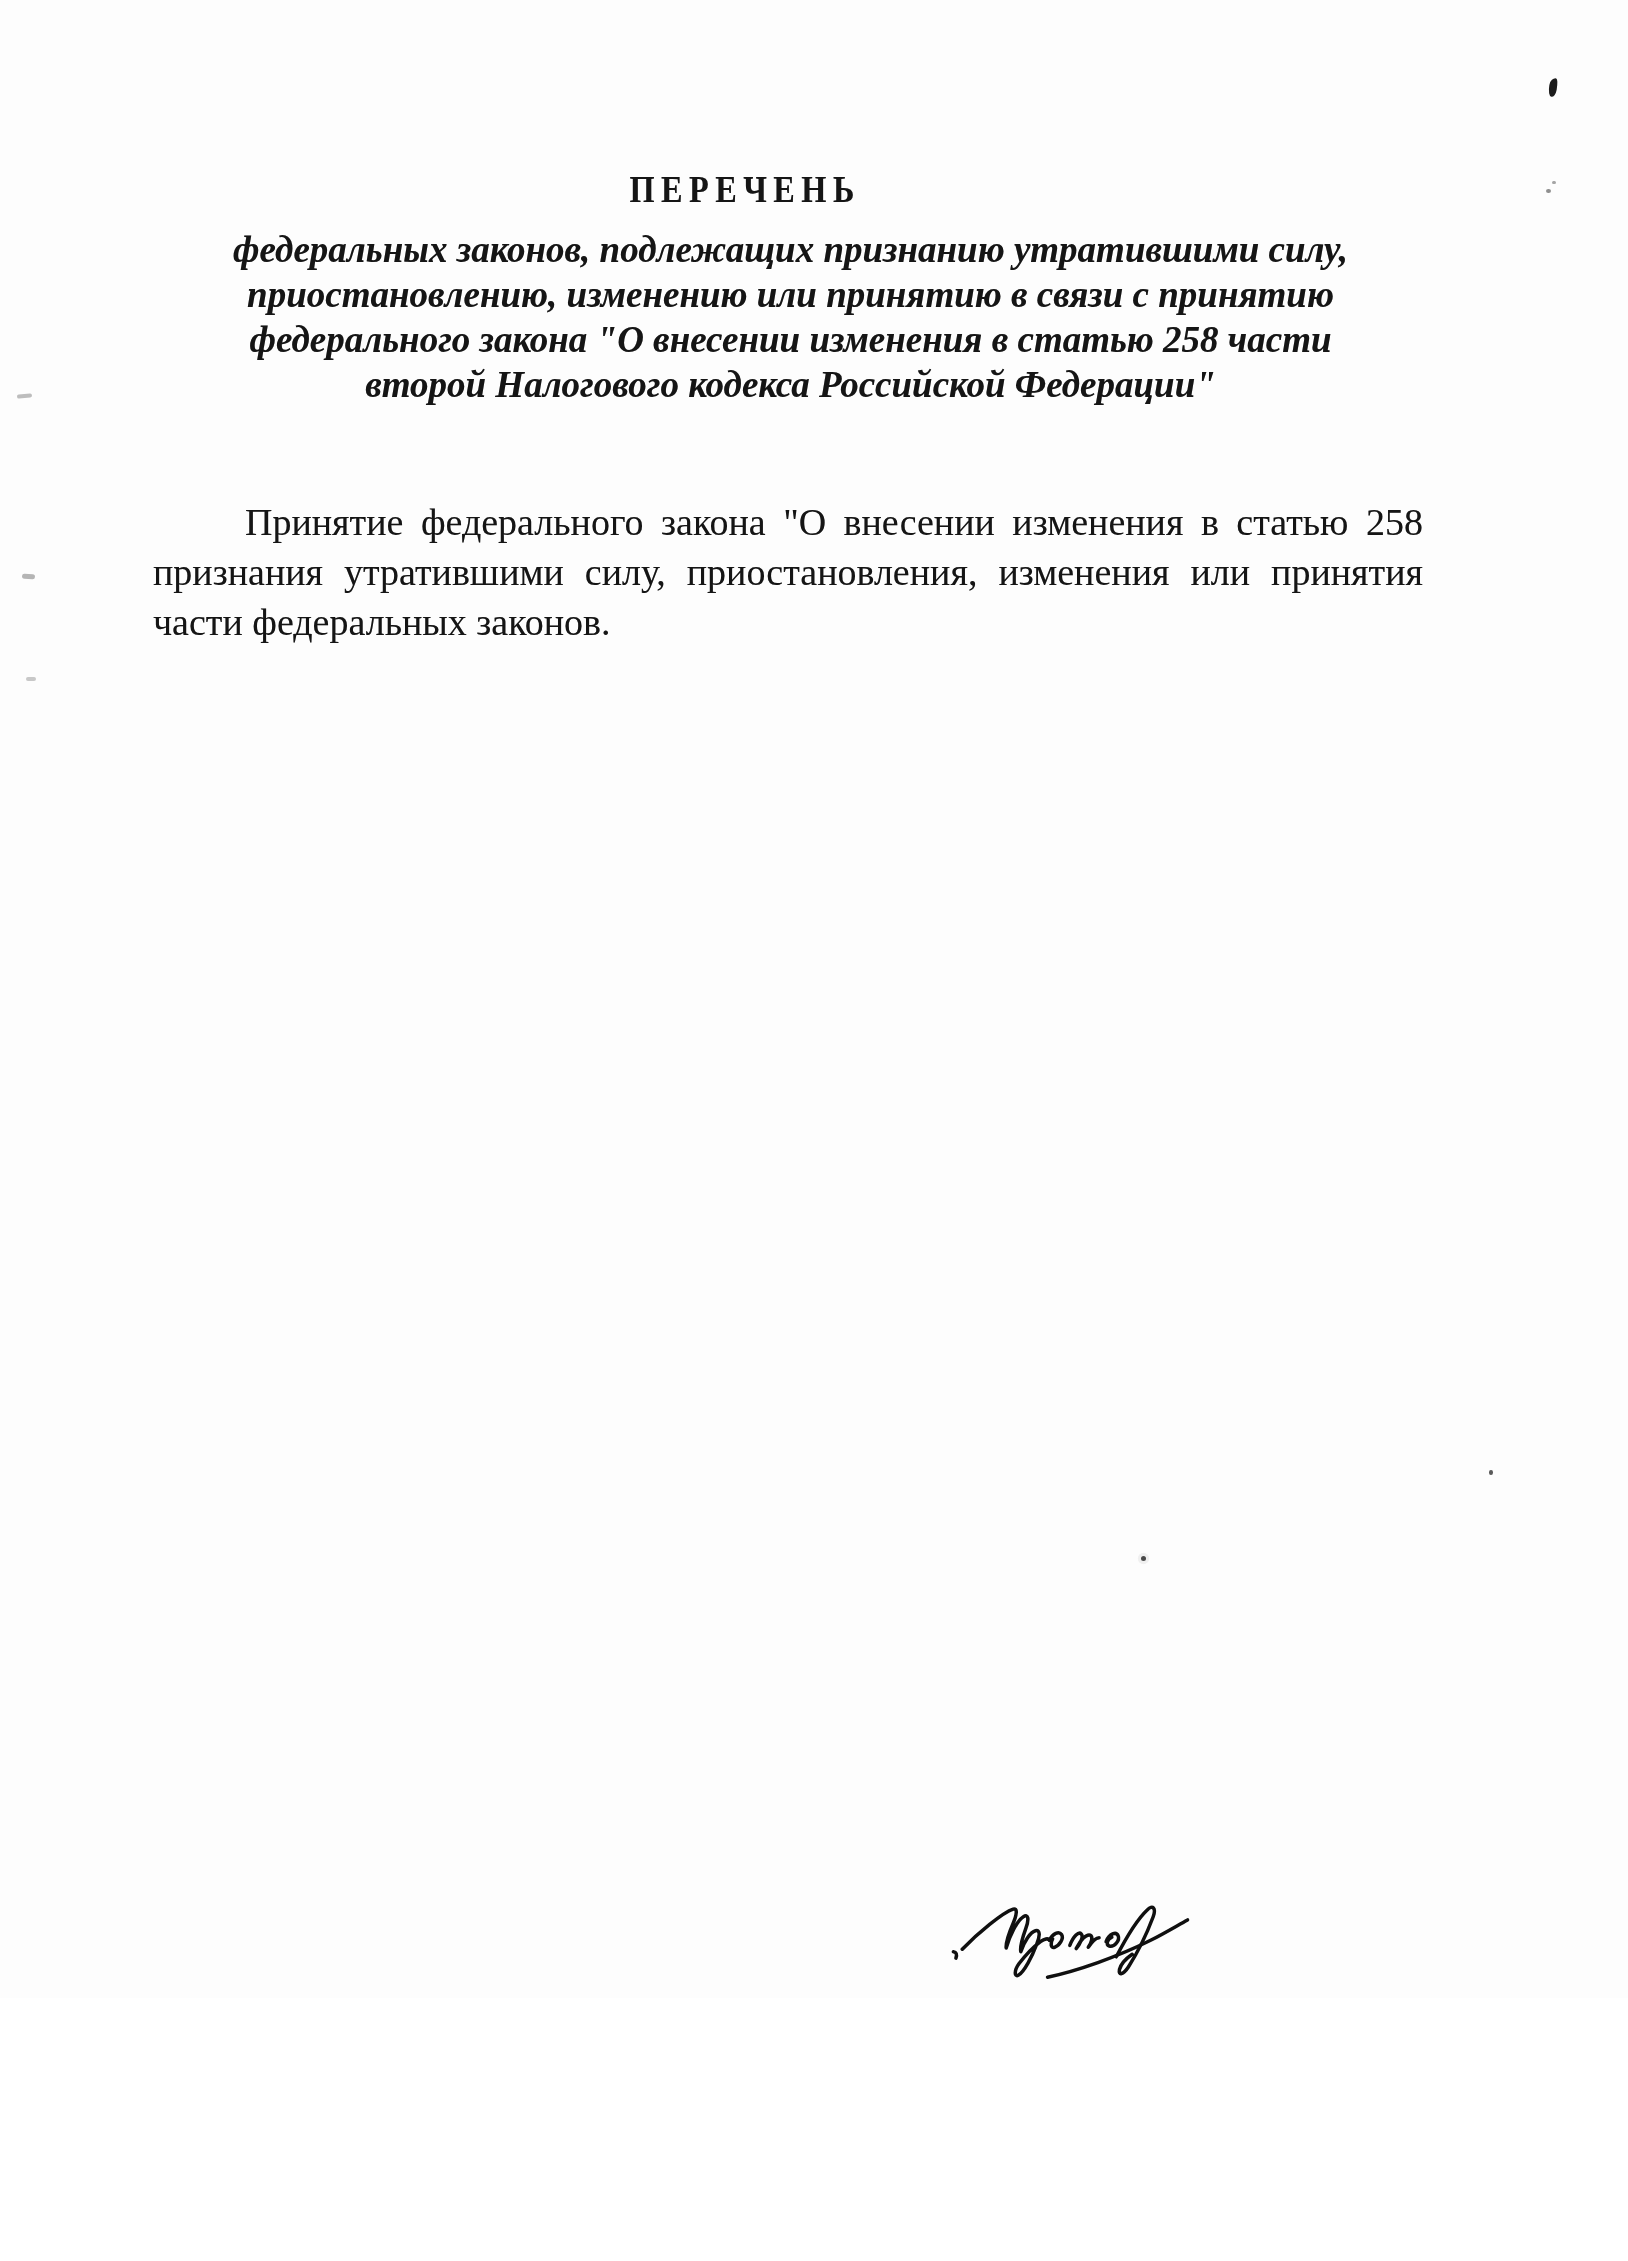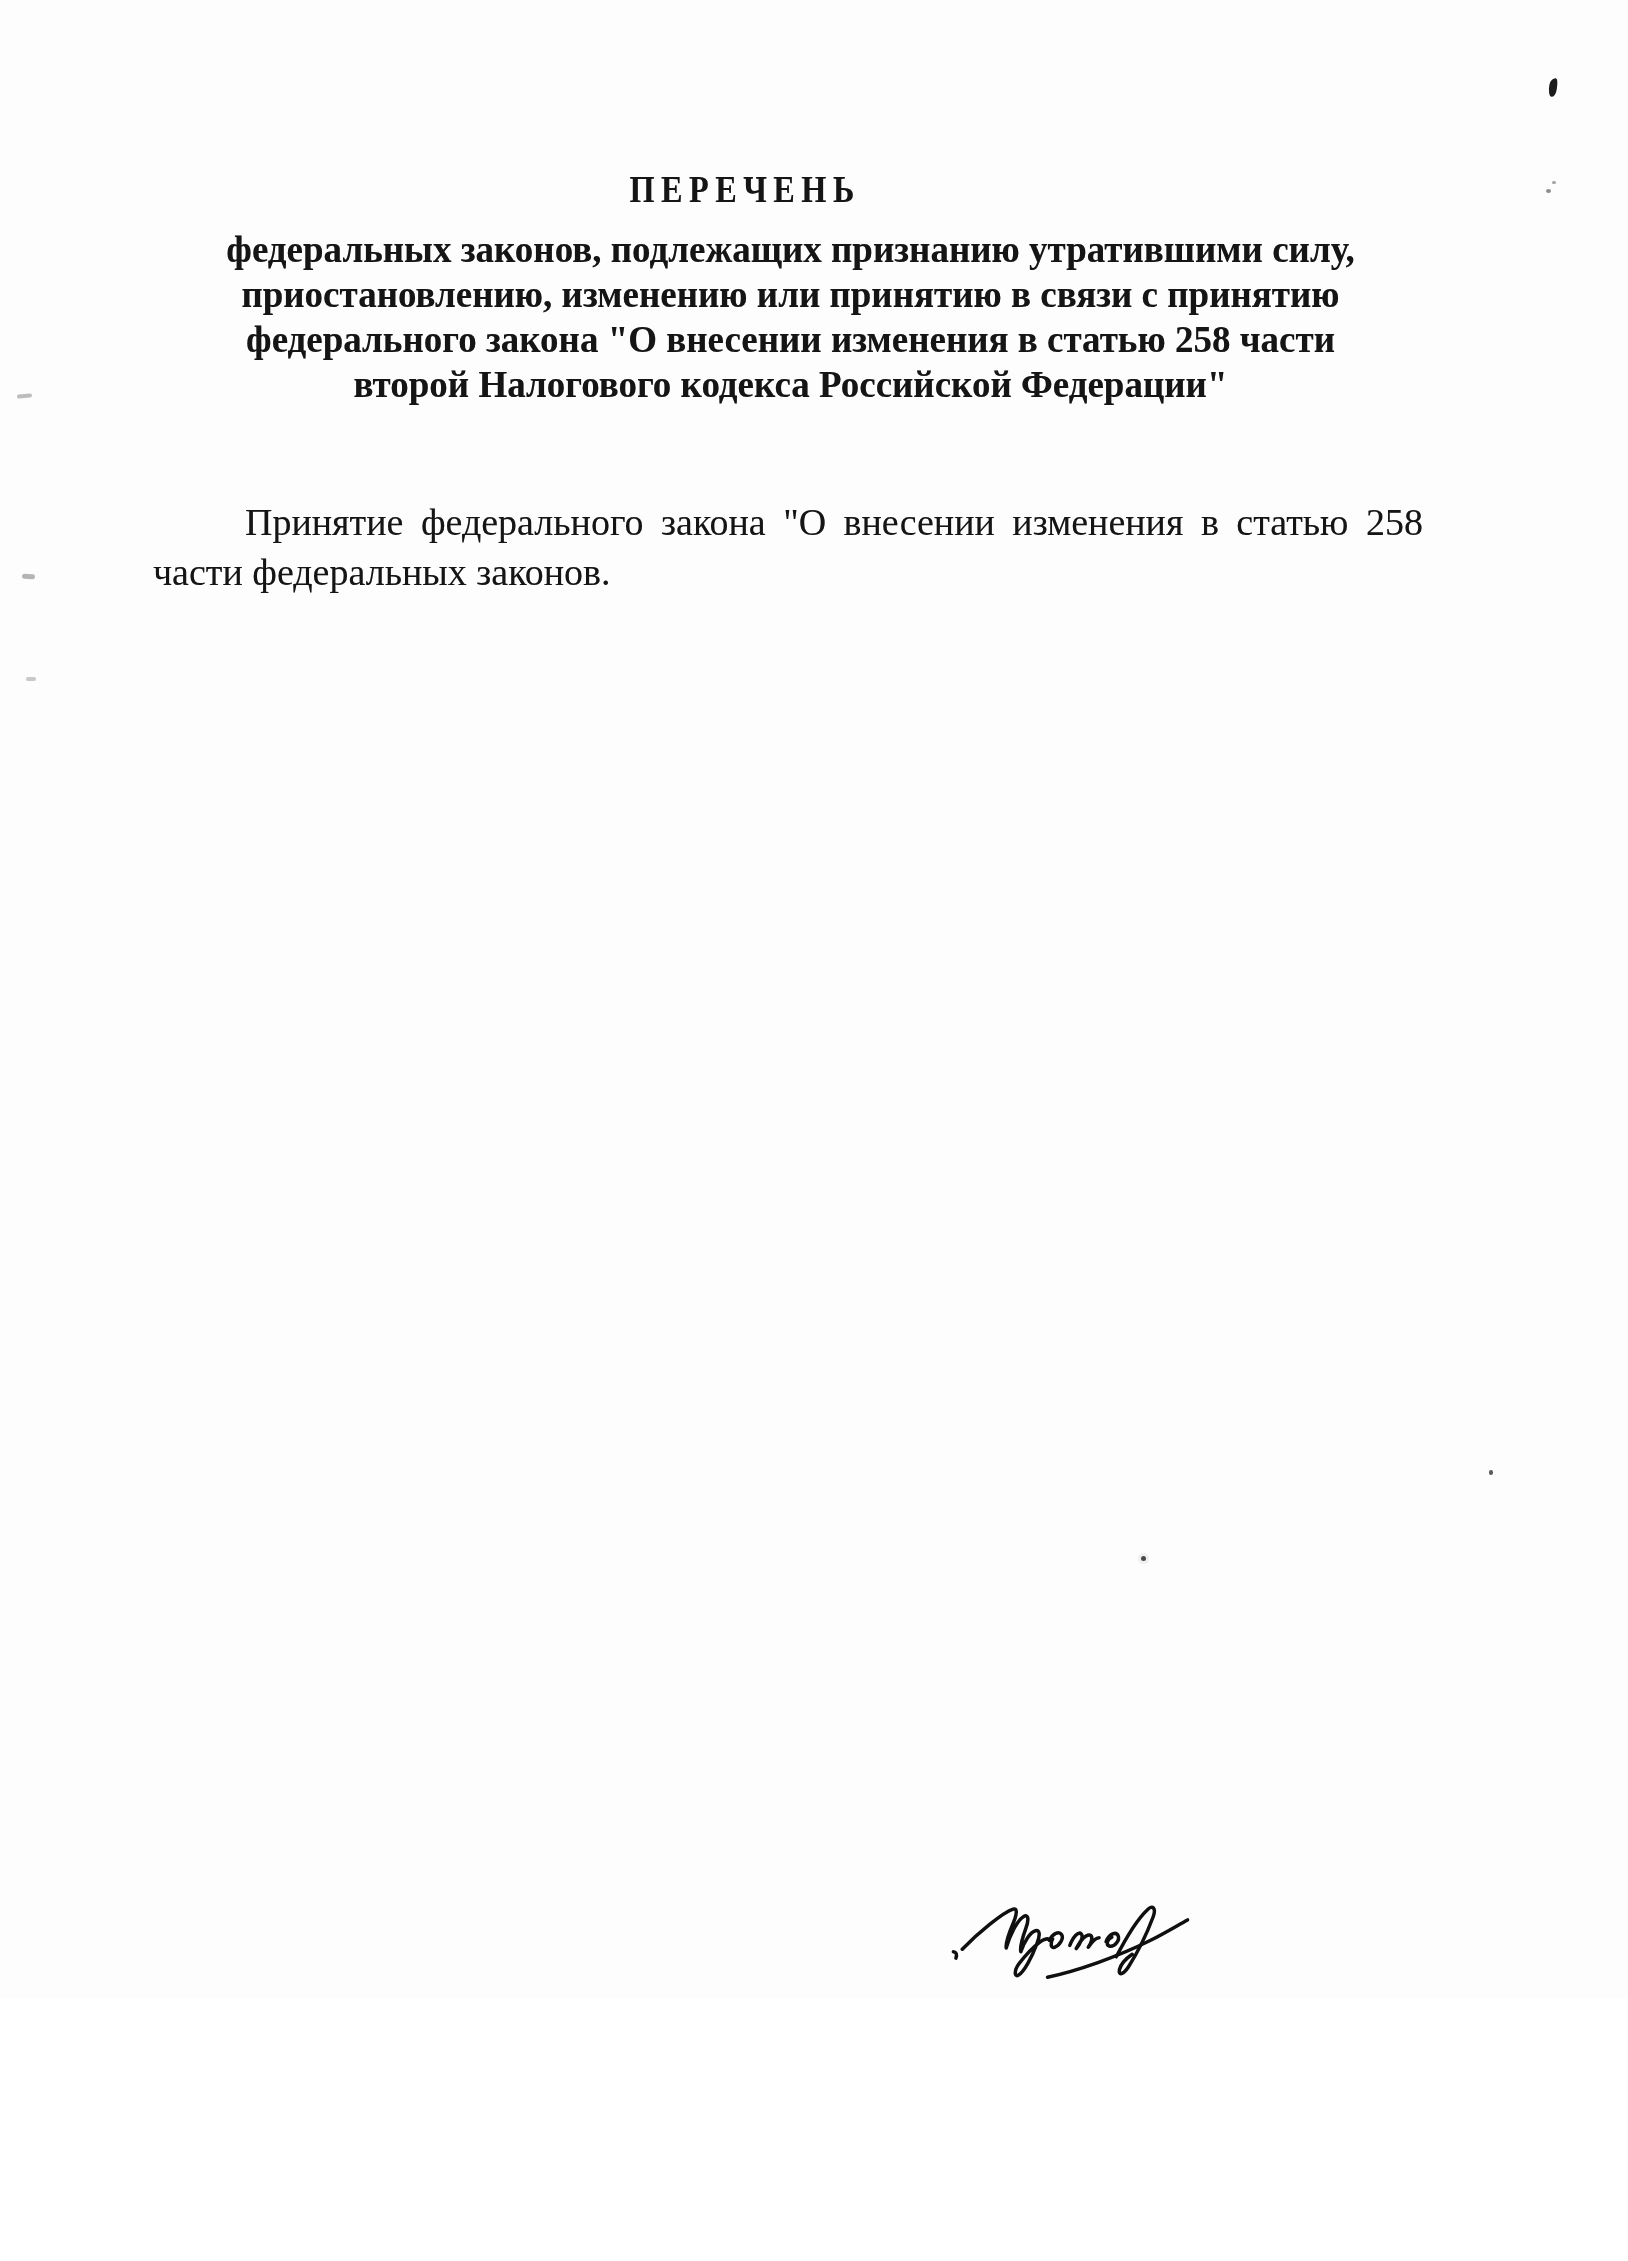--- a/index.html
+++ b/index.html
@@ -29,21 +29,21 @@
     transform: scaleX(0.85);
     transform-origin: center;
     white-space: nowrap;
   }
   
   .heading {
     position: absolute; left: 134px; top: 227px; width: 1313px;
     font-size: 37px; font-weight: bold; line-height: 45px;
     text-align: center;
   }
-  .h-line { white-space: nowrap; }
+  .h-line { white-space: nowrap; font-style: italic; }
   
   .bodytext {
     position: absolute; left: 153px; top: 497px; width: 1270px;
     font-size: 38px; line-height: 50px;
   }
   .b-line { text-align: justify; text-align-last: justify; }
   .b-line.indent { text-indent: 92px; }
   .b-line.last { text-align: left; text-align-last: left; }
   
   .signature {
@@ -93,20 +93,21 @@
 
   <div class="heading">
     <div class="h-line">федеральных законов, подлежащих признанию утратившими силу,</div>
     <div class="h-line">приостановлению, изменению или принятию в связи с принятию</div>
     <div class="h-line">федерального закона "О внесении изменения в статью 258 части</div>
     <div class="h-line">второй Налогового кодекса Российской Федерации"</div>
   </div>
 
   <div class="bodytext">
     <div class="b-line indent">Принятие федерального закона "О внесении изменения в статью 258</div>
+    <div class="b-line">признания утратившими силу, приостановления, изменения или принятия</div>
     <div class="b-line last">части федеральных законов.</div>
   </div>
 
   <svg class="signature" viewBox="0 0 385 150" xmlns="http://www.w3.org/2000/svg" aria-hidden="true">
     <path d="M10 84 q7 1 4 10"></path>
     <path d="M24 80 C48 55 88 22 104 17 C111 15 110 25 104 39 C98 53 92 67 93 78
              C98 60 110 35 120 29 C128 24 129 33 124 47 C119 61 114 75 116 84
              C121 68 131 53 139 51 C147 49 146 60 141 72 C134 91 121 116 112 121
              C106 124 105 114 113 103 C122 91 136 76 147 68 C153 64 159 62 161 66"></path>
     <path d="M161 66 C166 55 176 51 180 57 C184 63 177 74 169 77 C163 79 162 71 166 64"></path>

